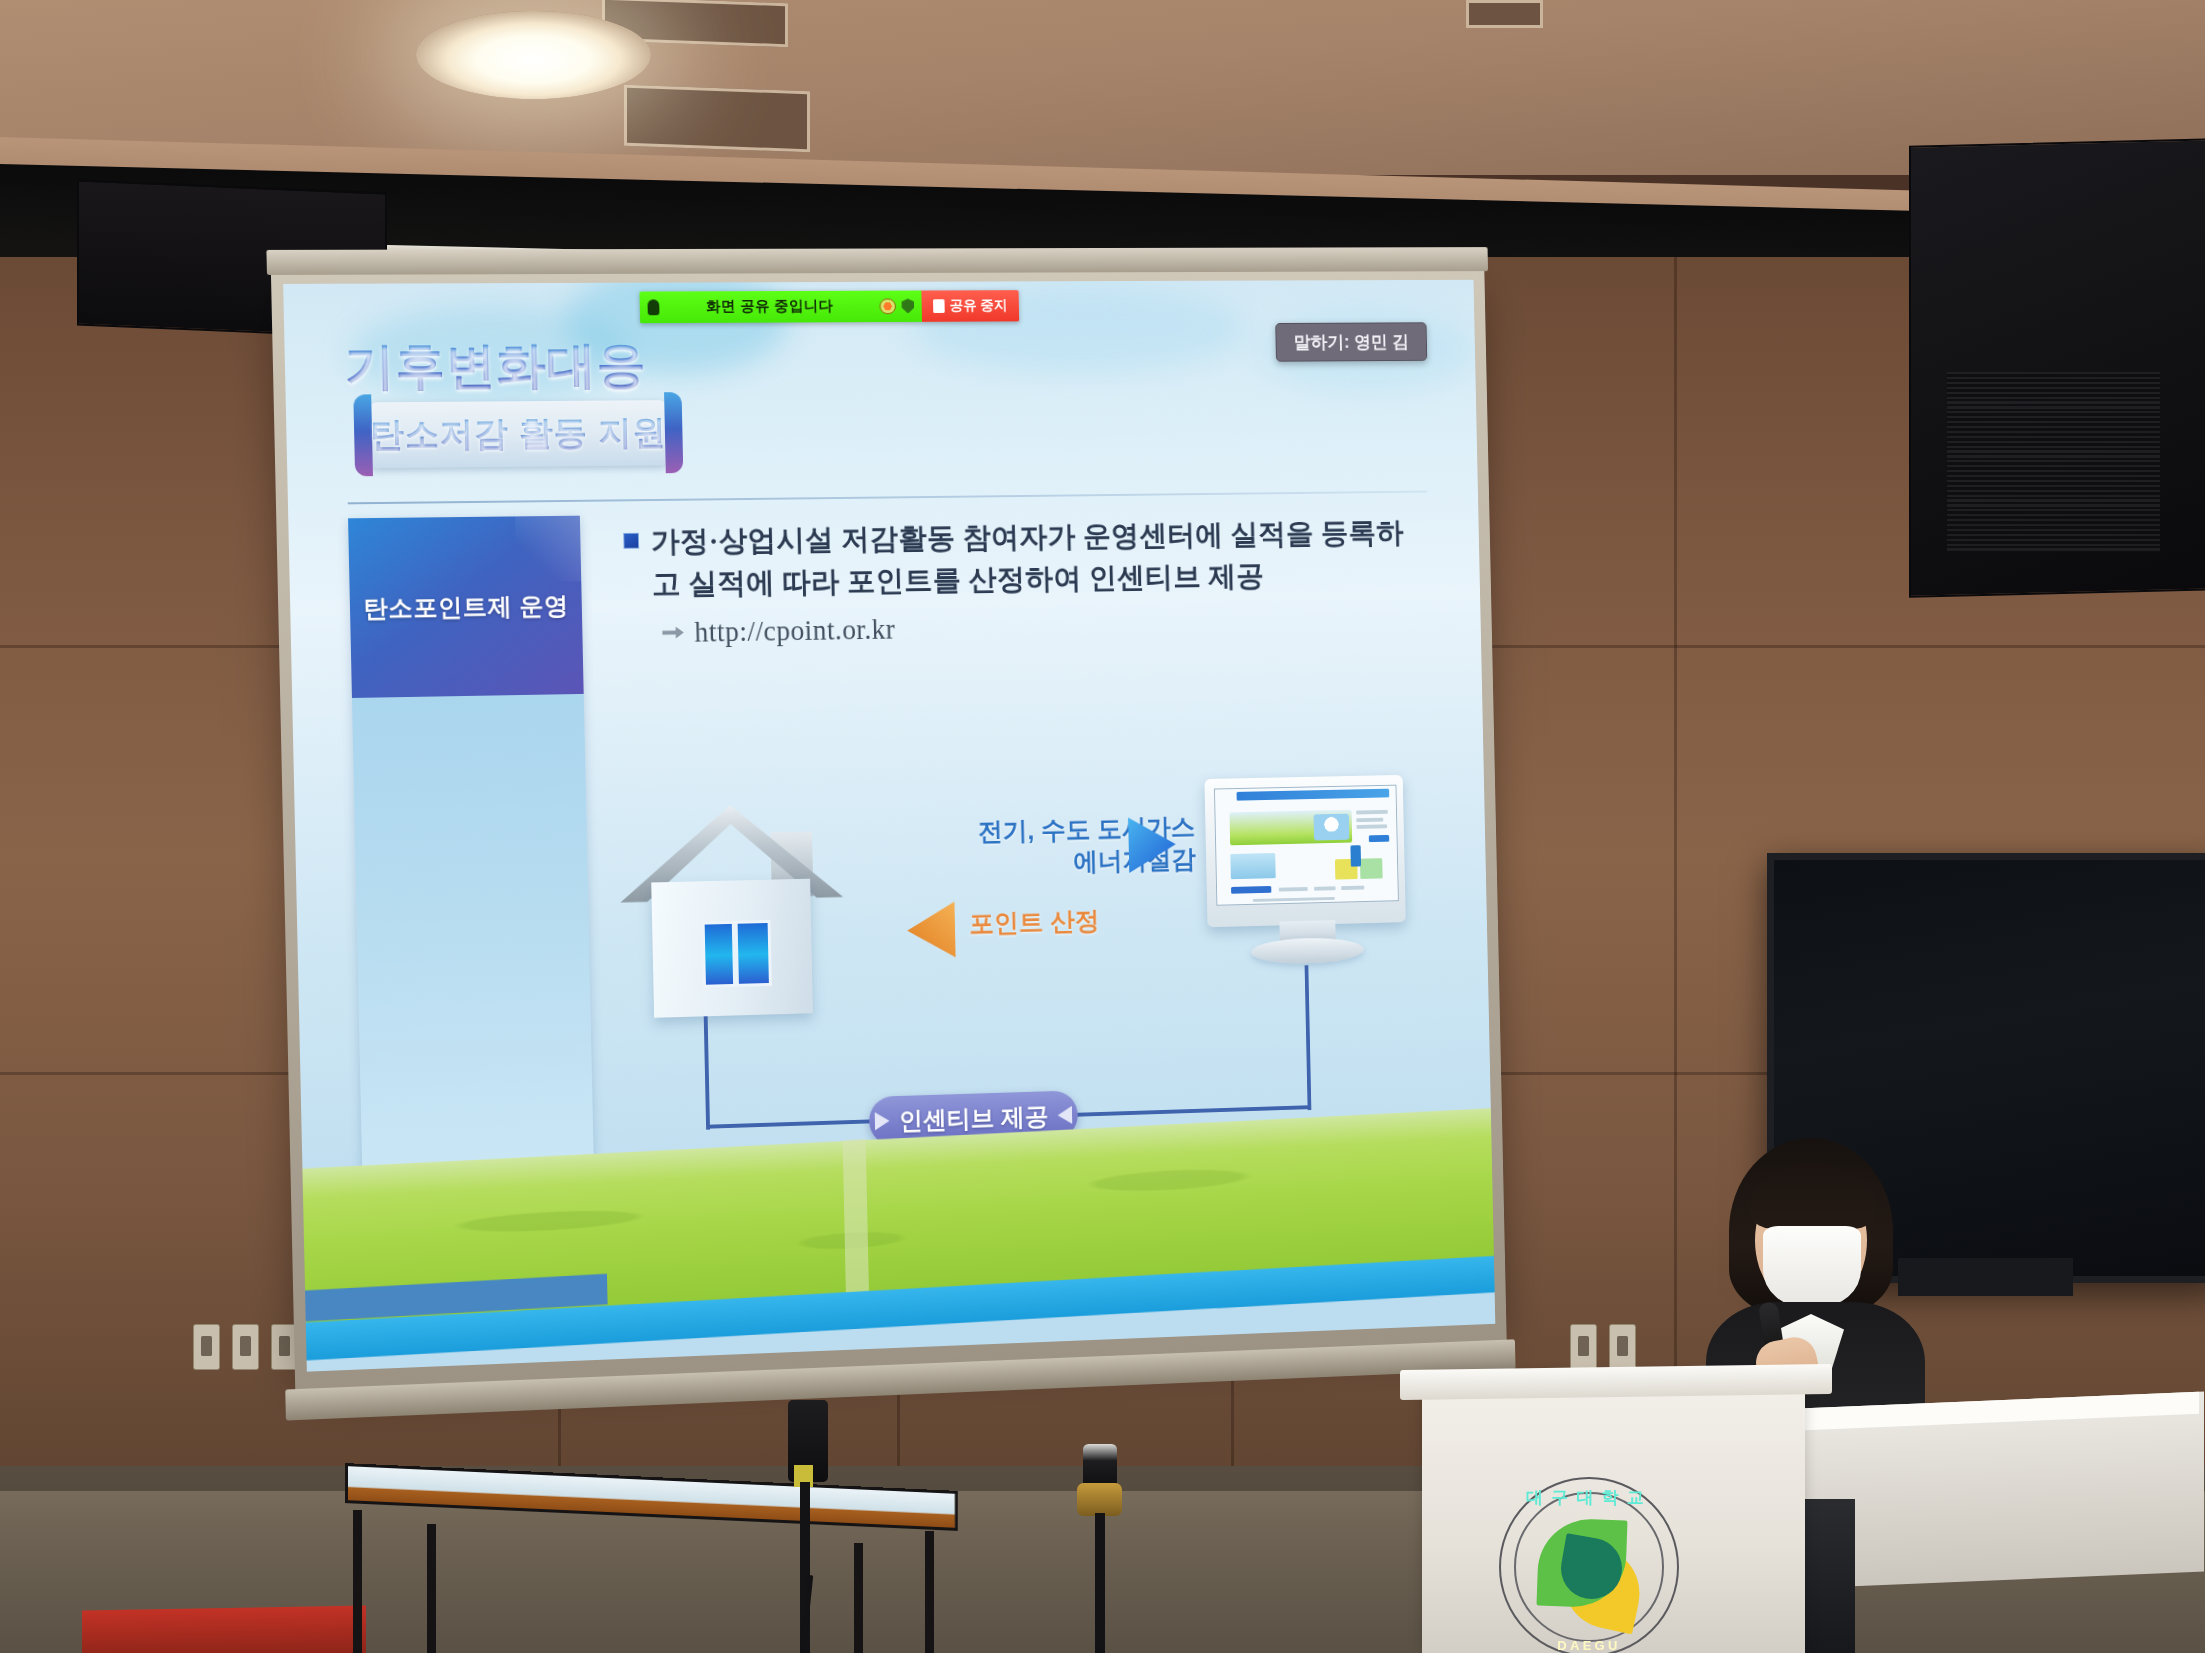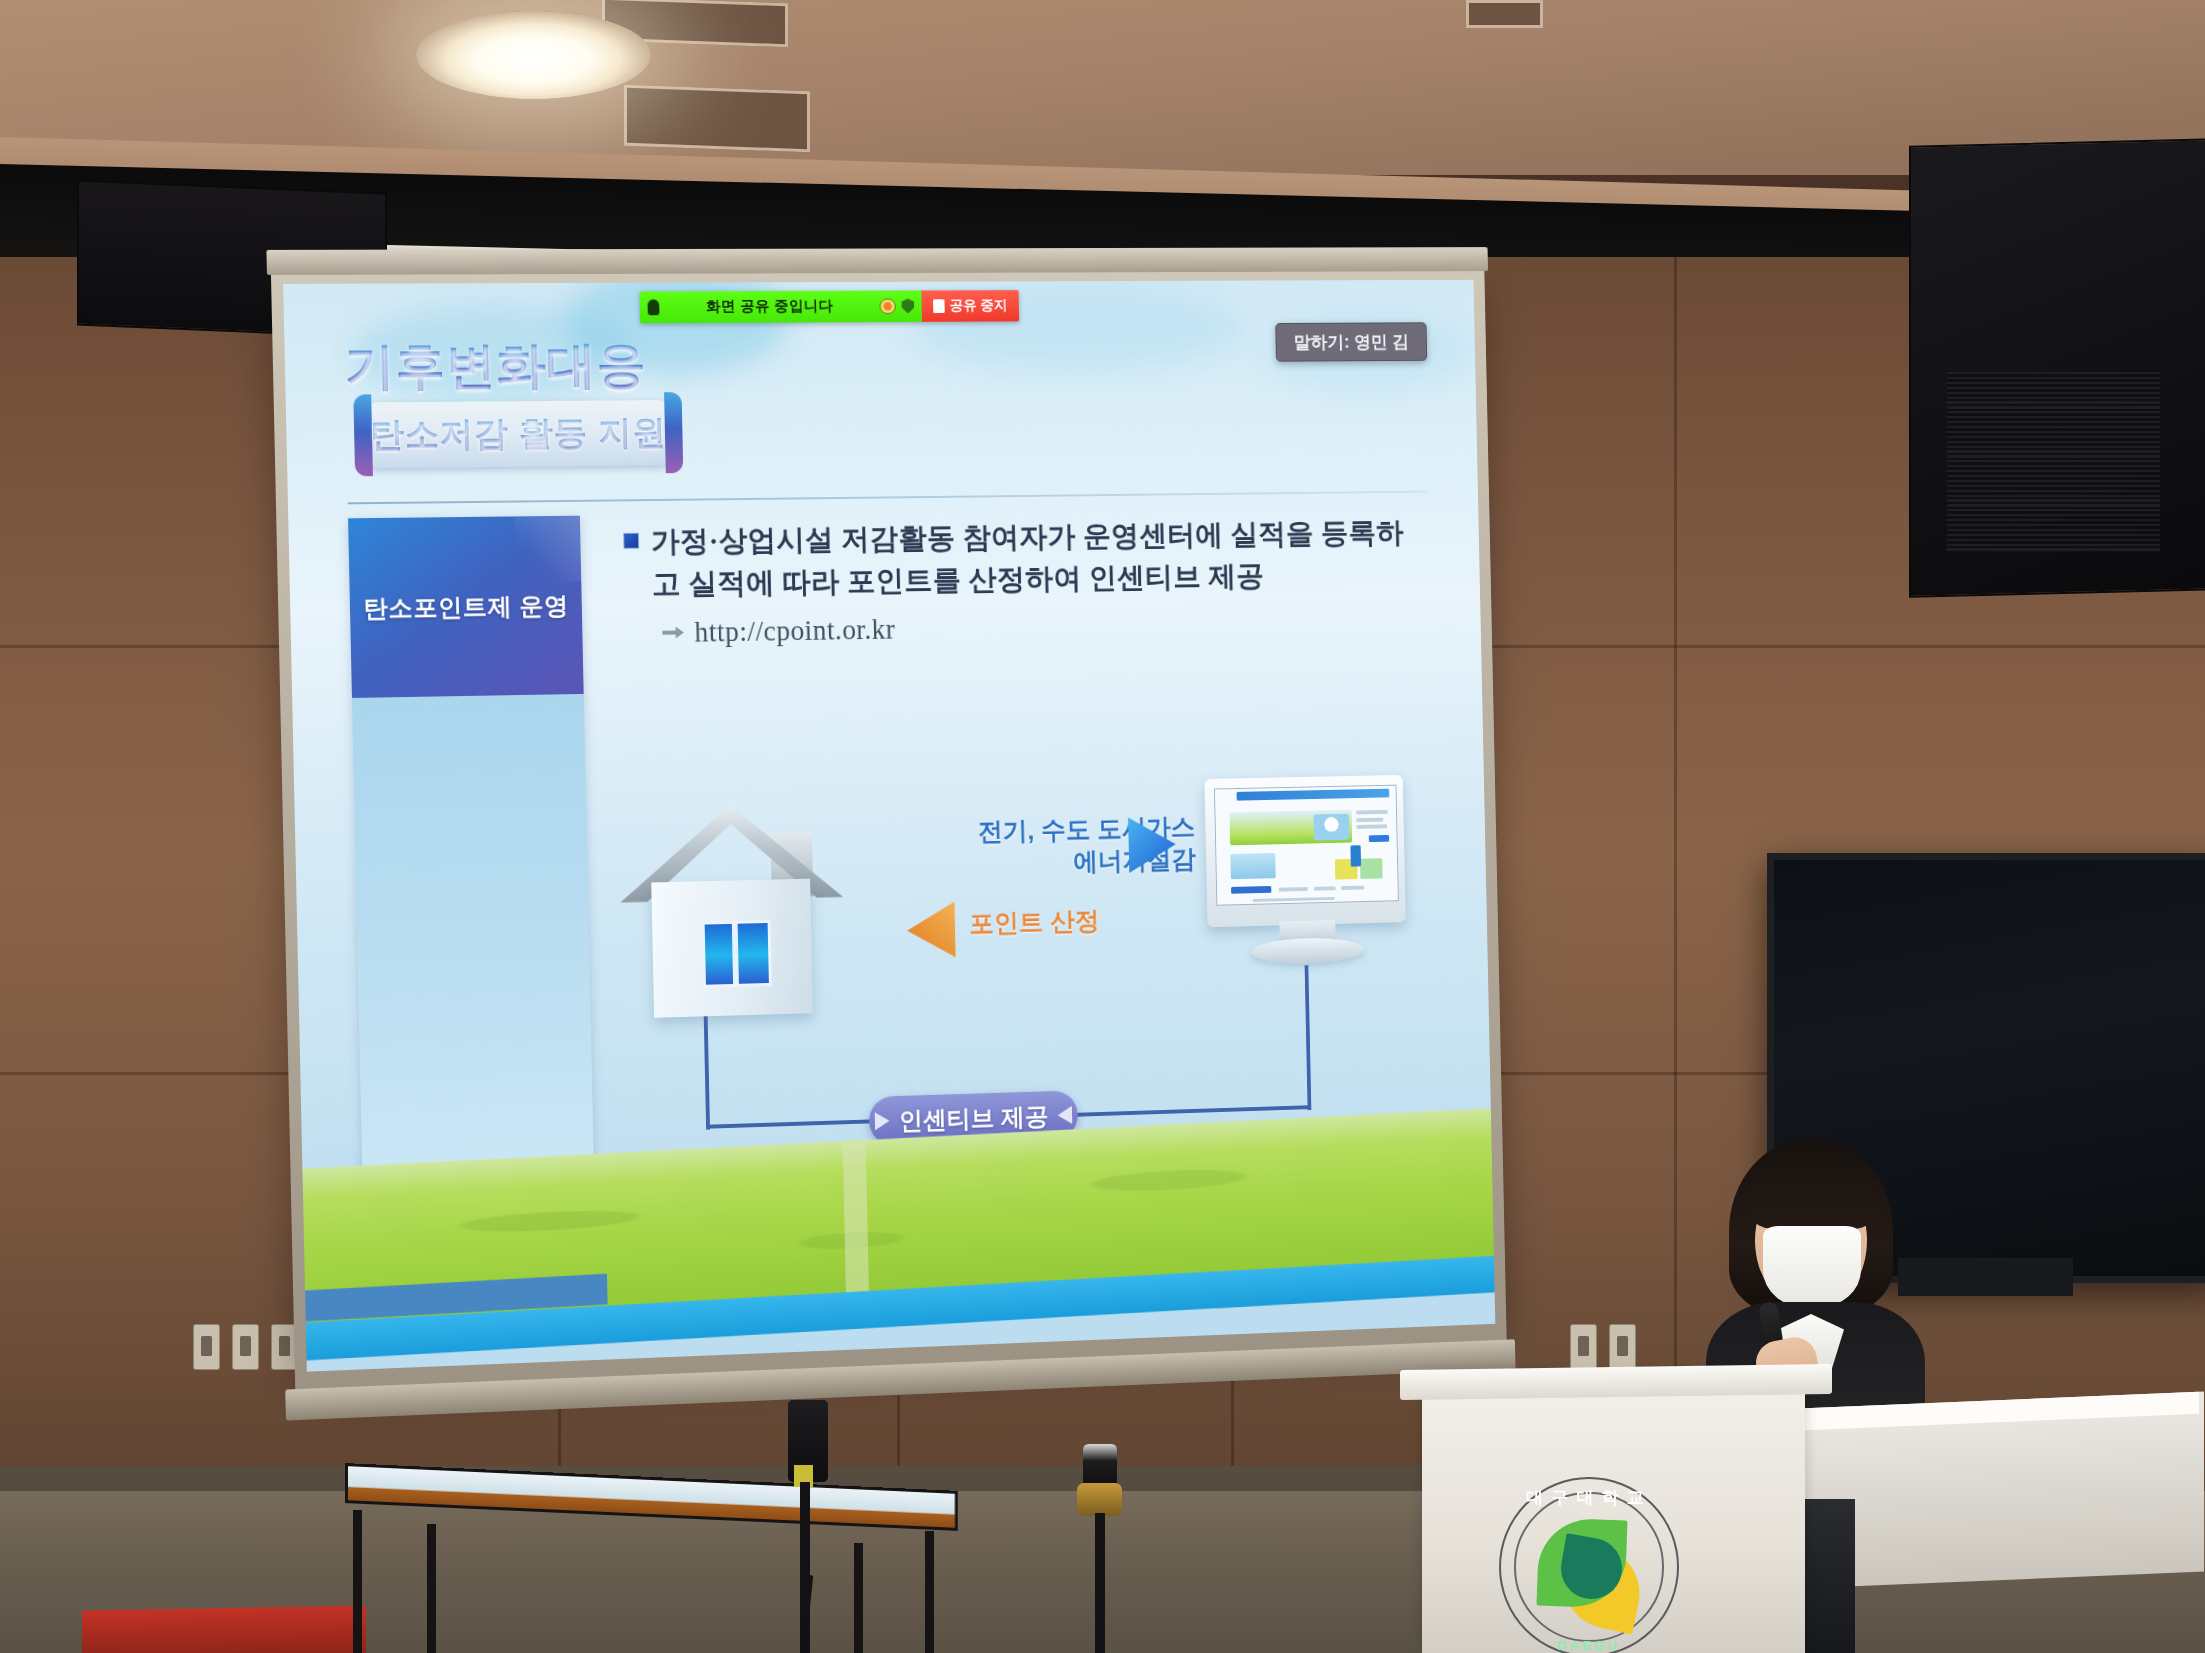--- a/index.html
+++ b/index.html
@@ -265,23 +265,23 @@
   .emb-ring2{position:absolute;inset:15.3px;border-radius:50%;border:2.2px solid #6a6a6e;}
   .emb-leaf{position:absolute;left:36px;top:38px;width:109px;height:109px;}
   .emb-y{position:absolute;left:27px;top:33px;width:79px;height:79px;background:#f2c928;
     border-radius:2.2px 60% 2.2px 60%;transform:rotate(12deg);}
   .emb-g{position:absolute;left:3.3px;top:4.4px;width:88px;height:88px;background:#5cc146;
     border-radius:60% 2.2px 60% 2.2px;transform:rotate(2deg);}
   .emb-d{position:absolute;left:26px;top:23px;width:61px;height:61px;background:#1a7a5c;
     border-radius:2.2px 56% 56% 56%;transform:rotate(10deg);}
   .emb-txt{position:absolute;left:0;top:0;width:180px;height:180px;}
   .emb-kr{position:absolute;top:8.8px;left:0;width:180px;text-align:center;
-    font-size:17px;color:#ffffff;letter-spacing:8.2px;font-weight:600;}
+    font-size:17px;color:#5eead4;letter-spacing:8.2px;font-weight:600;}
   .emb-en{position:absolute;bottom:4.4px;left:0;width:180px;text-align:center;
-    font-size:13px;color:#86efac;letter-spacing:3.3px;font-weight:700;}
+    font-size:13px;color:#fef9c3;letter-spacing:3.3px;font-weight:700;}
   .pc-box{position:absolute;left:1767px;top:1499px;width:88px;height:155px;
     background:linear-gradient(180deg,#2a2c30,#16181c);}
 
   
   .table1{position:absolute;left:345px;top:1477px;width:613px;height:180px;}
   .t1-top{position:absolute;left:0;top:0;width:613px;height:40px;
     background:linear-gradient(180deg,#eaf3f7 0%,#cfe0e8 60%,#a8601f 61%,#8f4d16 100%);
     transform:skewY(2.6deg);border:3.3px solid #151314;box-sizing:border-box;}
   .t1-leg{position:absolute;width:9.3px;height:164px;background:#151314;}
   .camera-stand{position:absolute;left:766px;top:1400px;width:82px;height:257px;}

